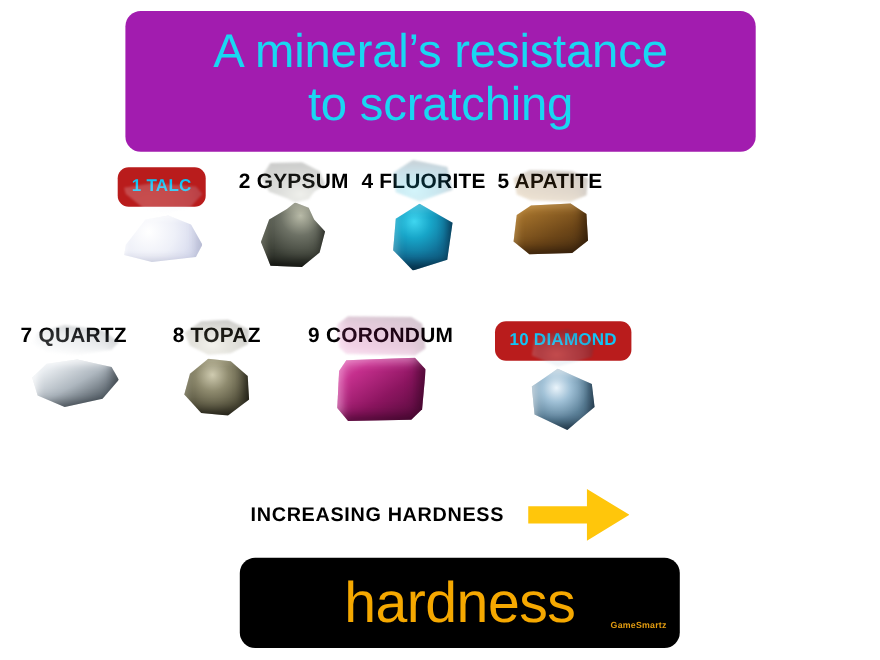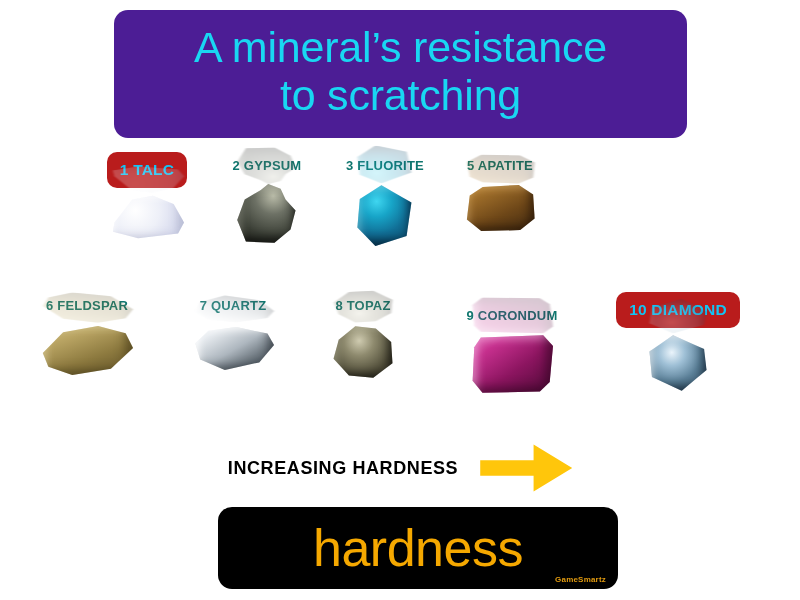--- a/index.html
+++ b/index.html
@@ -16,21 +16,21 @@
     -webkit-font-smoothing: antialiased;
   }
 
   
   #definition-banner {
     position: absolute;
     left: 114px;
     top: 10px;
     width: 573px;
     height: 128px;
-    background: #4c1d95;
+    background: #a21caf;
     border-radius: 14px;
     display: flex;
     align-items: center;
     justify-content: center;
     box-sizing: border-box;
     padding: 2px 14px 8px 14px;
   }
   #definition-text {
     color: #19D7F2;
     font-size: 43px;
@@ -60,23 +60,23 @@
 
   .mineral-cell {
     position: relative;
     display: flex;
     flex-direction: column;
     align-items: center;
     box-sizing: border-box;
   }
 
   .mineral-label {
-    font-size: 13px;
+    font-size: 19px;
     font-weight: bold;
-    color: #0f766e;
+    color: #000000;
     letter-spacing: 0.2px;
     white-space: nowrap;
     line-height: 1;
     padding: 2px 1px;
     height: 22px;
     display: flex;
     align-items: center;
     justify-content: center;
   }
   .mineral-label.highlight {
@@ -239,21 +239,21 @@
   #term-text {
     color: #F5A800;
     font-size: 52px;
     line-height: 1;
     font-weight: 400;
     letter-spacing: -0.5px;
   }
   #watermark {
     position: absolute;
     right: 12px;
-    bottom: 5px;
+    bottom: 16px;
     color: #E09A10;
     font-size: 8px;
     font-weight: bold;
     letter-spacing: 0.2px;
   }
 </style>
 </head>
 <body>
 
 <div id="definition-banner">
@@ -284,21 +284,21 @@
           <div class="stone gypsum"></div>
         </div>
         <div class="specimen">
           <div class="stone gypsum"></div>
         </div>
       </div>
     </div>
 
 
     <div class="mineral-cell" style="width:118px;">
-      <div class="mineral-label">3 FLUORITE</div>
+      <div class="mineral-label">4 FLUORITE</div>
       <div class="specimen-wrap">
         <div class="specimen-reflection">
           <div class="stone fluorite"></div>
         </div>
         <div class="specimen">
           <div class="stone fluorite"></div>
         </div>
       </div>
     </div>
 
@@ -311,31 +311,20 @@
         <div class="specimen">
           <div class="stone apatite"></div>
         </div>
       </div>
     </div>
 
   </div>
 
   <div class="mineral-row" id="mineral-row-2">
 
-    <div class="mineral-cell" style="width:158px; margin-left:8px;">
-      <div class="mineral-label">6 FELDSPAR</div>
-      <div class="specimen-wrap">
-        <div class="specimen-reflection">
-          <div class="stone feldspar"></div>
-        </div>
-        <div class="specimen">
-          <div class="stone feldspar"></div>
-        </div>
-      </div>
-    </div>
 
     <div class="mineral-cell" style="width:134px;">
       <div class="mineral-label">7 QUARTZ</div>
       <div class="specimen-wrap">
         <div class="specimen-reflection">
           <div class="stone quartz"></div>
         </div>
         <div class="specimen">
           <div class="stone quartz"></div>
         </div>
@@ -347,21 +336,21 @@
       <div class="specimen-wrap">
         <div class="specimen-reflection">
           <div class="stone topaz"></div>
         </div>
         <div class="specimen">
           <div class="stone topaz"></div>
         </div>
       </div>
     </div>
 
-    <div class="mineral-cell" style="width:172px;justify-content:flex-end;">
+    <div class="mineral-cell" style="width:172px;">
       <div class="mineral-label">9 CORONDUM</div>
       <div class="specimen-wrap">
         <div class="specimen-reflection">
           <div class="stone corundum"></div>
         </div>
         <div class="specimen">
           <div class="stone corundum"></div>
         </div>
       </div>
     </div>

